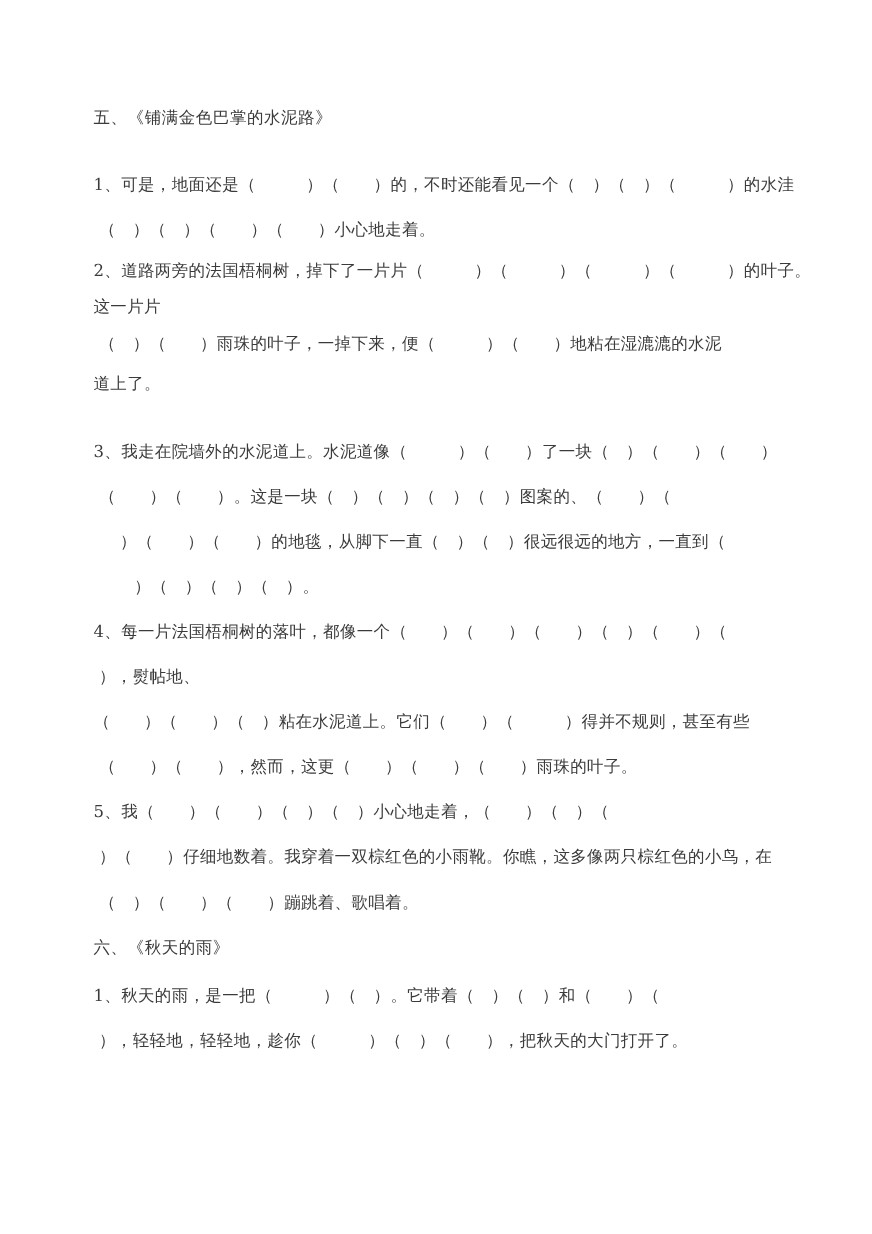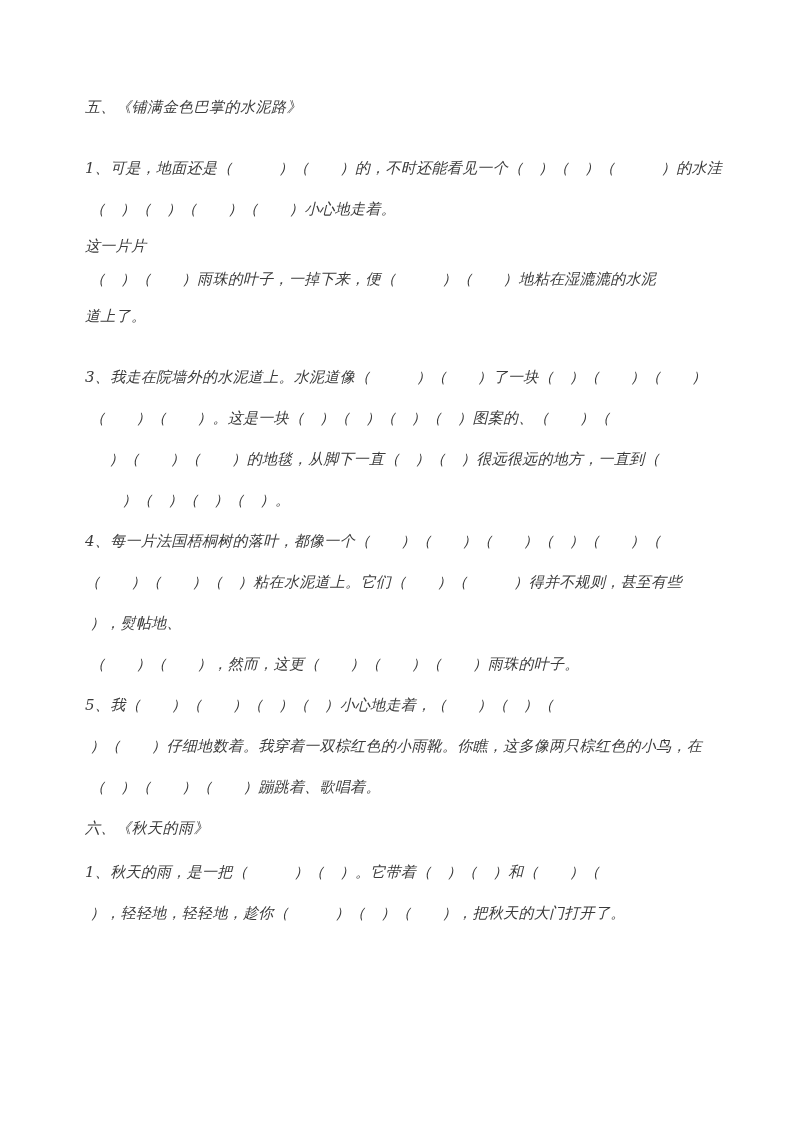--- a/index.html
+++ b/index.html
@@ -22,21 +22,20 @@
     left: 85px;
     top: 99px;
     width: 660px;
   }
   .line {
     white-space: nowrap;
     line-height: 17px;
     height: 17px;
     margin-bottom: 24px;
     letter-spacing: 0.3px;
-    font-style: italic;
   }
   
   .gap-lg  { margin-bottom: 44px; }  
   .gap-md  { margin-bottom: 20px; }
   .gap-sm  { margin-bottom: 16px; }  
   .gap-xl  { margin-bottom: 44px; }  
   .gap-h2  { margin-bottom: 27px; margin-top: 19px; }  
   
   .ind-1 { padding-left: 5px;  }
   .ind-2 { padding-left: 24px; }
@@ -47,32 +46,33 @@
 <body>
 
 <div class="page">
   <div class="content">
 
     <div class="line heading gap-lg">五、《铺满金色巴掌的水泥路》</div>
 
     <div class="line">1、可是，地面还是（　　　）（　　）的，不时还能看见一个（　）（　）（　　　）的水洼</div>
     <div class="line ind-1 gap-md">（　）（　）（　　）（　　）小心地走着。</div>
 
+    <div class="line gap-sm">2、道路两旁的法国梧桐树，掉下了一片片（　　　）（　　　）（　　　）（　　　）的叶子。</div>
     <div class="line gap-sm">这一片片</div>
     <div class="line ind-1 gap-md">（　）（　　）雨珠的叶子，一掉下来，便（　　　）（　　）地粘在湿漉漉的水泥</div>
     <div class="line gap-xl">道上了。</div>
 
     <div class="line">3、我走在院墙外的水泥道上。水泥道像（　　　）（　　）了一块（　）（　　）（　　）</div>
     <div class="line ind-1">（　　）（　　）。这是一块（　）（　）（　）（　）图案的、（　　）（</div>
     <div class="line ind-2">）（　　）（　　）的地毯，从脚下一直（　）（　）很远很远的地方，一直到（</div>
     <div class="line ind-3">）（　）（　）（　）。</div>
 
     <div class="line">4、每一片法国梧桐树的落叶，都像一个（　　）（　　）（　　）（　）（　　）（</div>
+    <div class="line ind-1">），熨帖地、</div>
     <div class="line">（　　）（　　）（　）粘在水泥道上。它们（　　）（　　　）得并不规则，甚至有些</div>
-    <div class="line ind-1">），熨帖地、</div>
     <div class="line ind-1">（　　）（　　），然而，这更（　　）（　　）（　　）雨珠的叶子。</div>
 
     <div class="line">5、我（　　）（　　）（　）（　）小心地走着，（　　）（　）（</div>
     <div class="line ind-1">）（　　）仔细地数着。我穿着一双棕红色的小雨靴。你瞧，这多像两只棕红色的小鸟，在</div>
     <div class="line ind-1">（　）（　　）（　　）蹦跳着、歌唱着。</div>
 
     <div class="line heading gap-h2">六、《秋天的雨》</div>
 
     <div class="line">1、秋天的雨，是一把（　　　）（　）。它带着（　）（　）和（　　）（</div>
     <div class="line ind-1">），轻轻地，轻轻地，趁你（　　　）（　）（　　），把秋天的大门打开了。</div>

